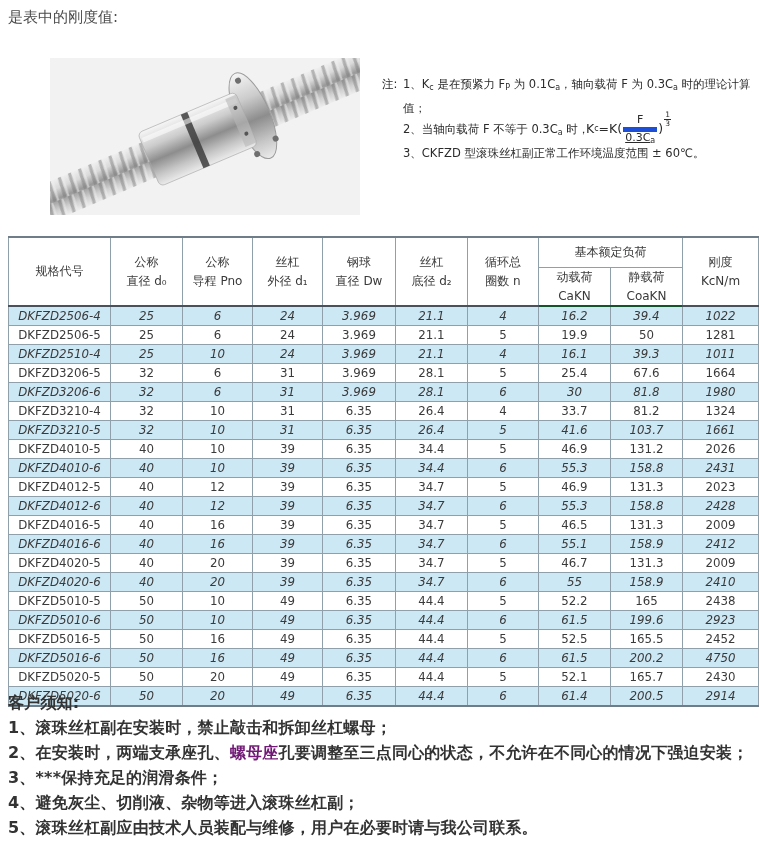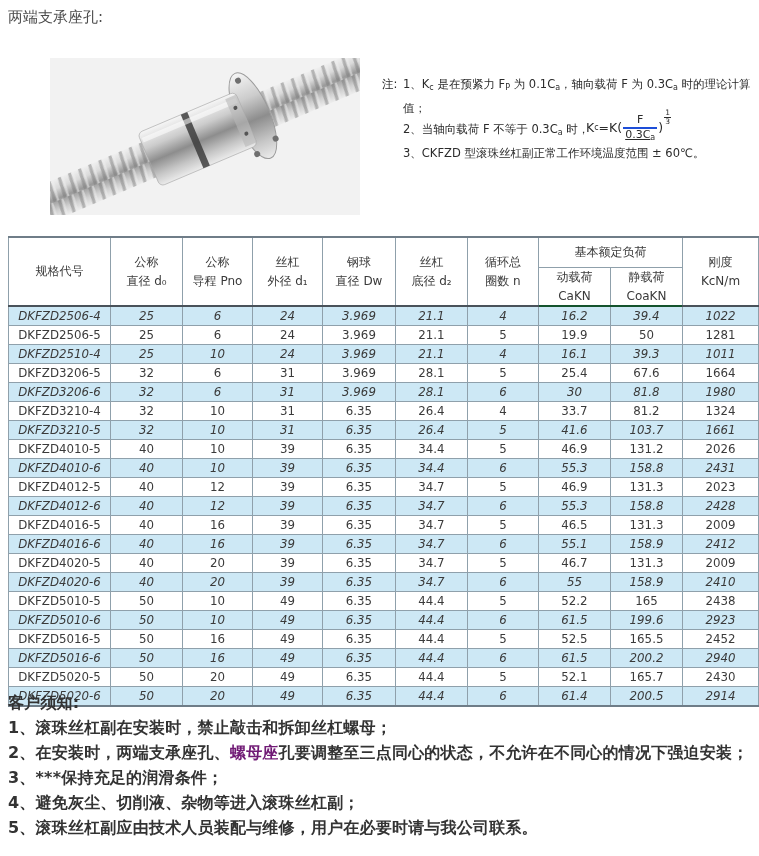--- a/index.html
+++ b/index.html
@@ -11,21 +11,21 @@
   .photo{position:absolute;left:50px;top:58px;width:310px;height:157px;background:#f2f2f2;}
   .photo svg{display:block;width:100%;height:100%;}
 
   
   .notes{position:absolute;left:382px;top:74px;width:377px;font-size:11.5px;color:#2b2b2b;line-height:21px;}
   .notes .note-label{position:absolute;left:0;top:0;}
   .notes .item{margin-left:21px;}
   .ss{font-size:8px;vertical-align:-2px;}
   .formula{position:absolute;left:204px;top:40px;display:flex;align-items:center;font-size:12.5px;color:#2b2b2b;line-height:1;}
   .frac{display:inline-flex;flex-direction:column;align-items:center;font-size:11px;line-height:1.15;margin:0 1px;}
-  .frac .den{border-top:2px solid #1d4ed8;padding:0 2px;text-decoration:underline;}
+  .frac .den{border-top:5px solid #1d4ed8;padding:0 2px;text-decoration:underline;}
   .frac .num{padding:0 2px;}
   .exp{display:inline-flex;flex-direction:column;align-items:center;font-size:7.5px;line-height:1.1;transform:translateY(-10px);margin-left:1px;}
   .exp .en{border-bottom:1px solid #2b2b2b;padding:0 1px;}
 
   
   .spec-table{position:absolute;left:8px;top:236px;width:750px;border-collapse:collapse;table-layout:fixed;
               font-size:12px;color:#3a3a3a;border-top:2px solid #6f7d88;border-bottom:2px solid #6f7d88;}
   .spec-table th,.spec-table td{border:1px solid #8fa0ab;text-align:center;padding:0;overflow:hidden;}
   .spec-table thead th{font-weight:normal;font-size:12px;white-space:pre-line;line-height:1.55;background:#fff;}
   .spec-table thead tr th{height:29px;}
@@ -37,21 +37,21 @@
   
   .footer{position:absolute;left:8px;top:690px;width:748px;font-size:16px;font-weight:bold;
           color:#333;line-height:25px;letter-spacing:0.2px;}
   .footer .link{color:#701a75;text-decoration:none;cursor:pointer;}
 </style>
 </head>
 <body>
 
 <div class="page">
 
-  <div class="title">两端支承座孔:</div>
+  <div class="title">是表中的刚度值:</div>
 
   <div class="photo">
     <svg viewBox="0 0 310 157">
       <defs>
         <linearGradient id="metal" x1="0" y1="0" x2="0" y2="1">
           <stop offset="0" stop-color="#f0f0f0"></stop>
             <stop offset="0.25" stop-color="#d9d9d9"></stop>
           <stop offset="0.5" stop-color="#9a9a9a"></stop>
             <stop offset="0.78" stop-color="#cfcfcf"></stop>
           <stop offset="1" stop-color="#ededed"></stop>
@@ -370,21 +370,21 @@
         <tr class="stripe">
           <td>DKFZD5016-6</td>
           <td>50</td>
           <td>16</td>
           <td>49</td>
           <td>6.35</td>
           <td>44.4</td>
           <td>6</td>
           <td>61.5</td>
           <td>200.2</td>
-          <td>2940</td>
+          <td>4750</td>
         </tr>
         <tr>
           <td>DKFZD5020-5</td>
           <td>50</td>
           <td>20</td>
           <td>49</td>
           <td>6.35</td>
           <td>44.4</td>
           <td>5</td>
           <td>52.1</td>

